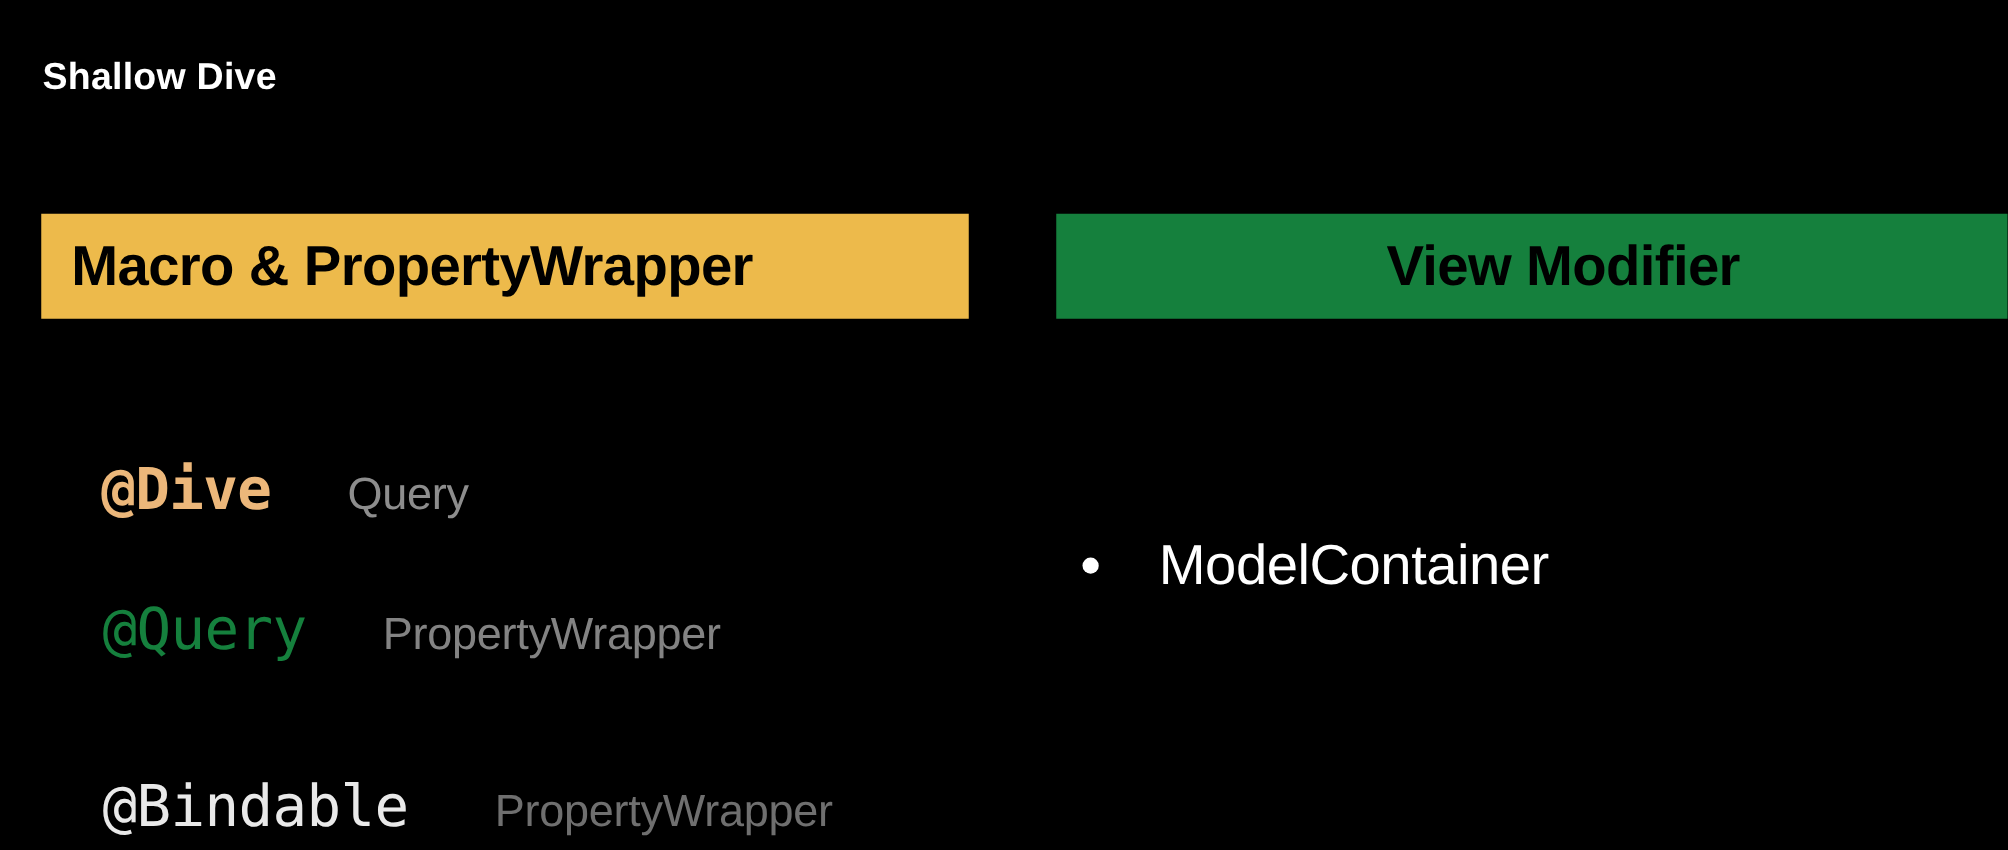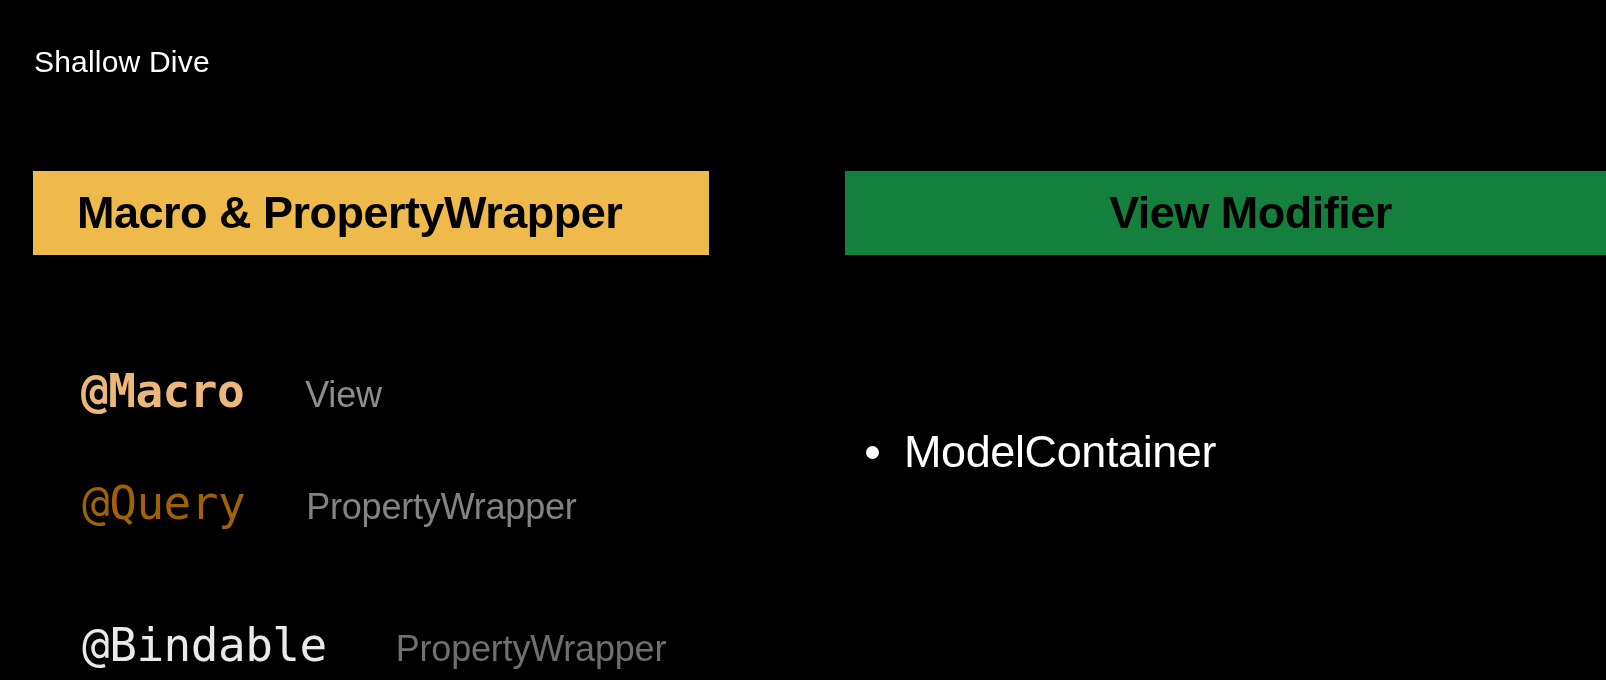--- a/index.html
+++ b/index.html
@@ -23,21 +23,21 @@
   }
 
   
   .eyebrow {
     position: absolute;
     left: 34px;
     top: 44px;
     font-size: 30px;
     line-height: 36px;
     color: #ffffff;
-    font-weight: 400;
+    font-weight: 700;
     letter-spacing: 0.2px;
     white-space: nowrap;
   }
   .headline {
     position: absolute;
     left: 33px;
     top: 92px;
     font-size: 40px;
     line-height: 48px;
     color: #ffffff;
@@ -54,23 +54,23 @@
     display: flex;
     align-items: center;
     color: #000000;
     font-size: 45px;
     font-weight: 700;
     letter-spacing: -0.5px;
     white-space: nowrap;
   }
   .banner-left {
     left: 33px;
-    width: 676px;
+    width: 742px;
     justify-content: flex-start;
-    padding-left: 44px;
+    padding-left: 24px;
     box-sizing: border-box;
   }
   .banner-right {
     left: 845px;
     width: 739px;
     justify-content: center;
   }
 
   
   .attr-row {
@@ -89,21 +89,21 @@
     font-size: 46px;
     line-height: 58px;
     letter-spacing: -0.5px;
   }
   .attr-name.m1 {
     color: #ecb77a;
     font-weight: 700;
     margin-left: 81px;
   }
   .attr-name.m2 {
-    color: #a16207;
+    color: #15803d;
     font-weight: 400;
     margin-left: 82px;
   }
   .attr-name.m3 {
     color: #e9e9e9;
     font-weight: 400;
     margin-left: 82px;
   }
 
   .attr-kind {
@@ -134,41 +134,42 @@
     background: #ffffff;
     flex: 0 0 auto;
     margin-right: 25px;
   }
   .bullet-text {
     color: #ffffff;
     font-size: 45px;
     line-height: 56px;
     font-weight: 400;
     letter-spacing: -0.4px;
+    margin-left: 23px;
   }
 </style>
 </head>
 <body style="background: rgb(0, 0, 0);">
 
 <div class="slide">
 
   <div class="eyebrow">Shallow Dive</div>
 
 
   <div class="banner banner-left" style="background: rgb(237, 186, 75); color: rgb(0, 0, 0);">
     <span>Macro &amp; PropertyWrapper</span>
   </div>
 
   <div class="banner banner-right" style="background: #15803d; color: rgb(0, 0, 0); padding-left: 36px;">
     <span>View Modifier</span>
   </div>
 
   <div class="attr-row r1">
-    <span class="attr-name m1">@Macro</span>
-    <span class="attr-kind k1">View</span>
+    <span class="attr-name m1">@Dive</span>
+    <span class="attr-kind k1">Query</span>
   </div>
 
   <div class="attr-row r2">
     <span class="attr-name m2">@Query</span>
     <span class="attr-kind k2">PropertyWrapper</span>
   </div>
 
   <div class="attr-row r3">
     <span class="attr-name m3">@Bindable</span>
     <span class="attr-kind k3">PropertyWrapper</span>

